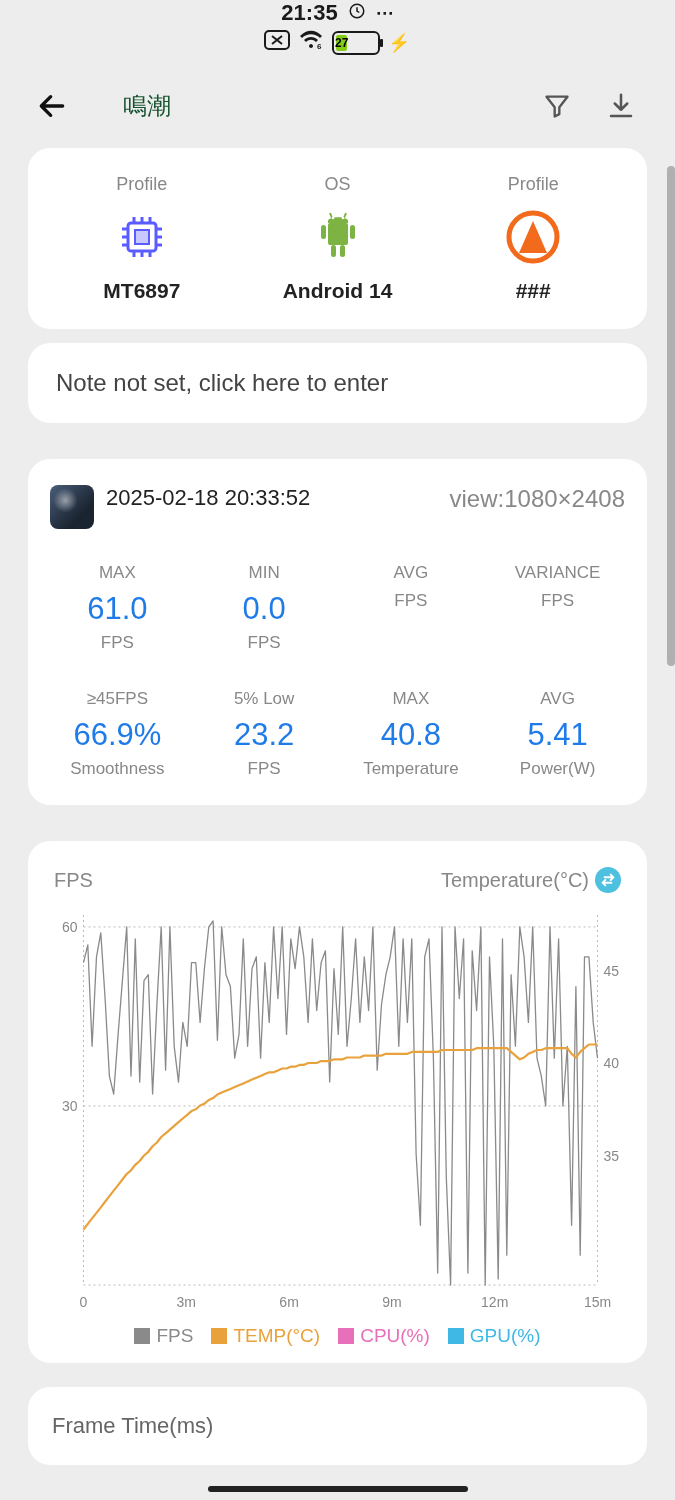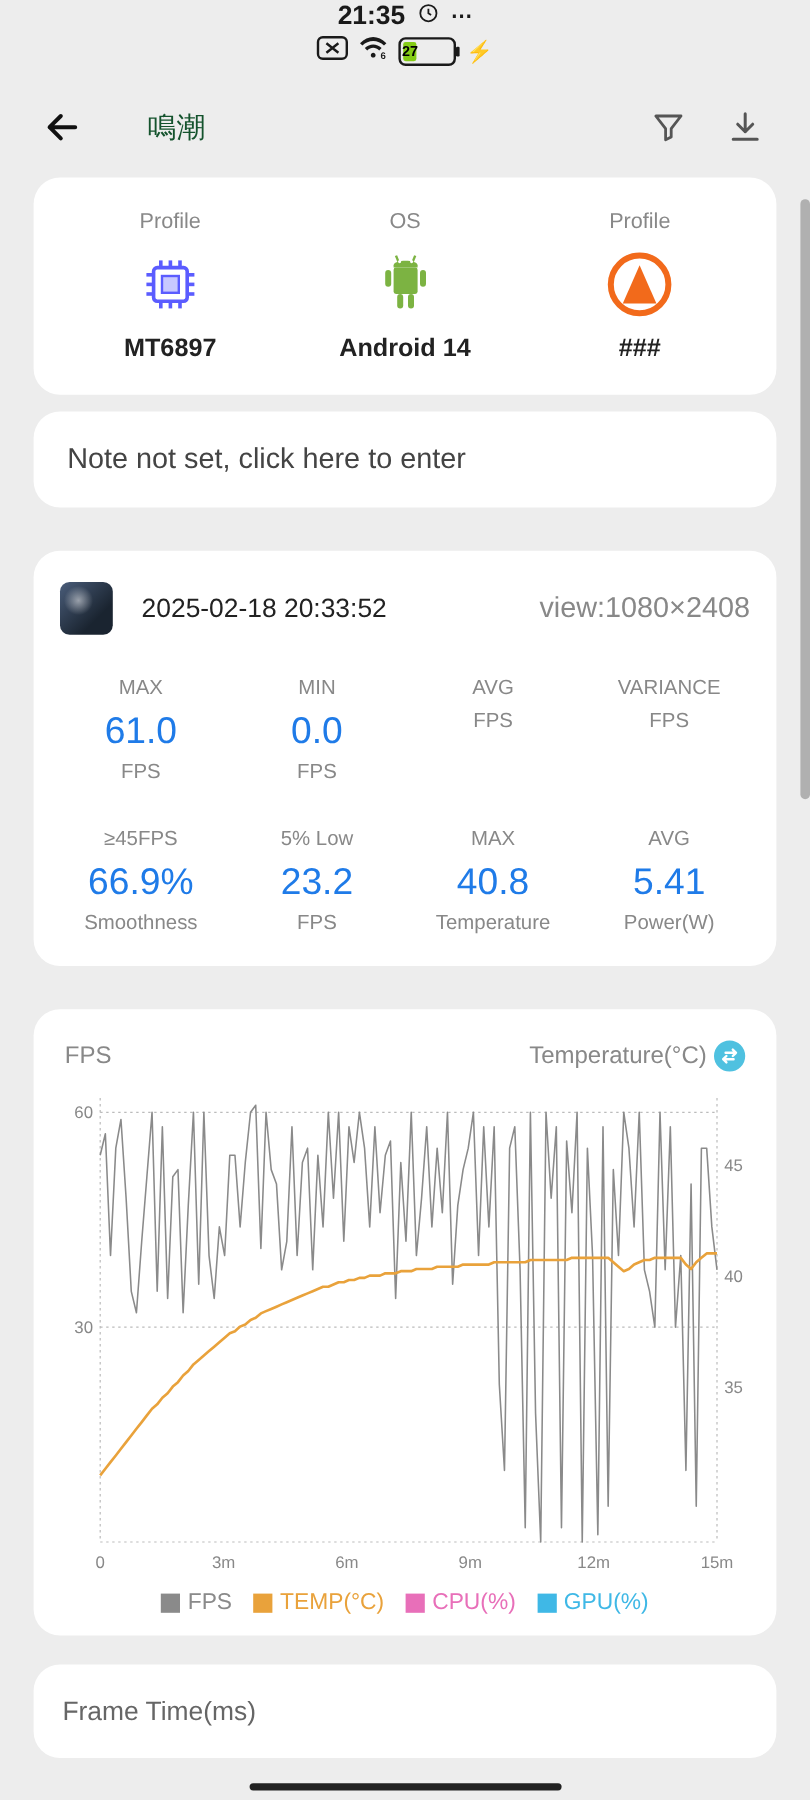--- a/index.html
+++ b/index.html
@@ -58,21 +58,21 @@
   .device-row { display: flex; }
   .device-cell { flex: 1; text-align: center; }
   .device-label { font-size: 18px; color: #888; margin-bottom: 14px; }
   .device-icon { height: 56px; display:flex;align-items:center;justify-content:center; margin-bottom: 14px; }
   .device-value { font-size: 21px; font-weight: 600; color: #222; }
   .note-card {
     background: #fff; border-radius: 22px;
     margin: 0 28px 36px; padding: 26px 28px;
     font-size: 24px; color: #444;
   }
-  .sess-head { display:flex; align-items:center; padding: 0 6px 20px; gap: 24px;}
+  .sess-head { display:flex; align-items:flex-start; padding: 0 6px 20px; gap: 12px;}
   .avatar {
     width: 44px; height: 44px; border-radius: 8px;
     background: linear-gradient(135deg,#4a5d7a 0%, #1a2430 70%);
     position: relative; overflow:hidden;
   }
   .avatar::after{
     content:""; position:absolute; inset:0;
     background: radial-gradient(circle at 35% 35%, rgba(255,255,255,.5) 0, transparent 30%);
   }
   .sess-date { font-size: 22px; color: #222; flex:1;}

